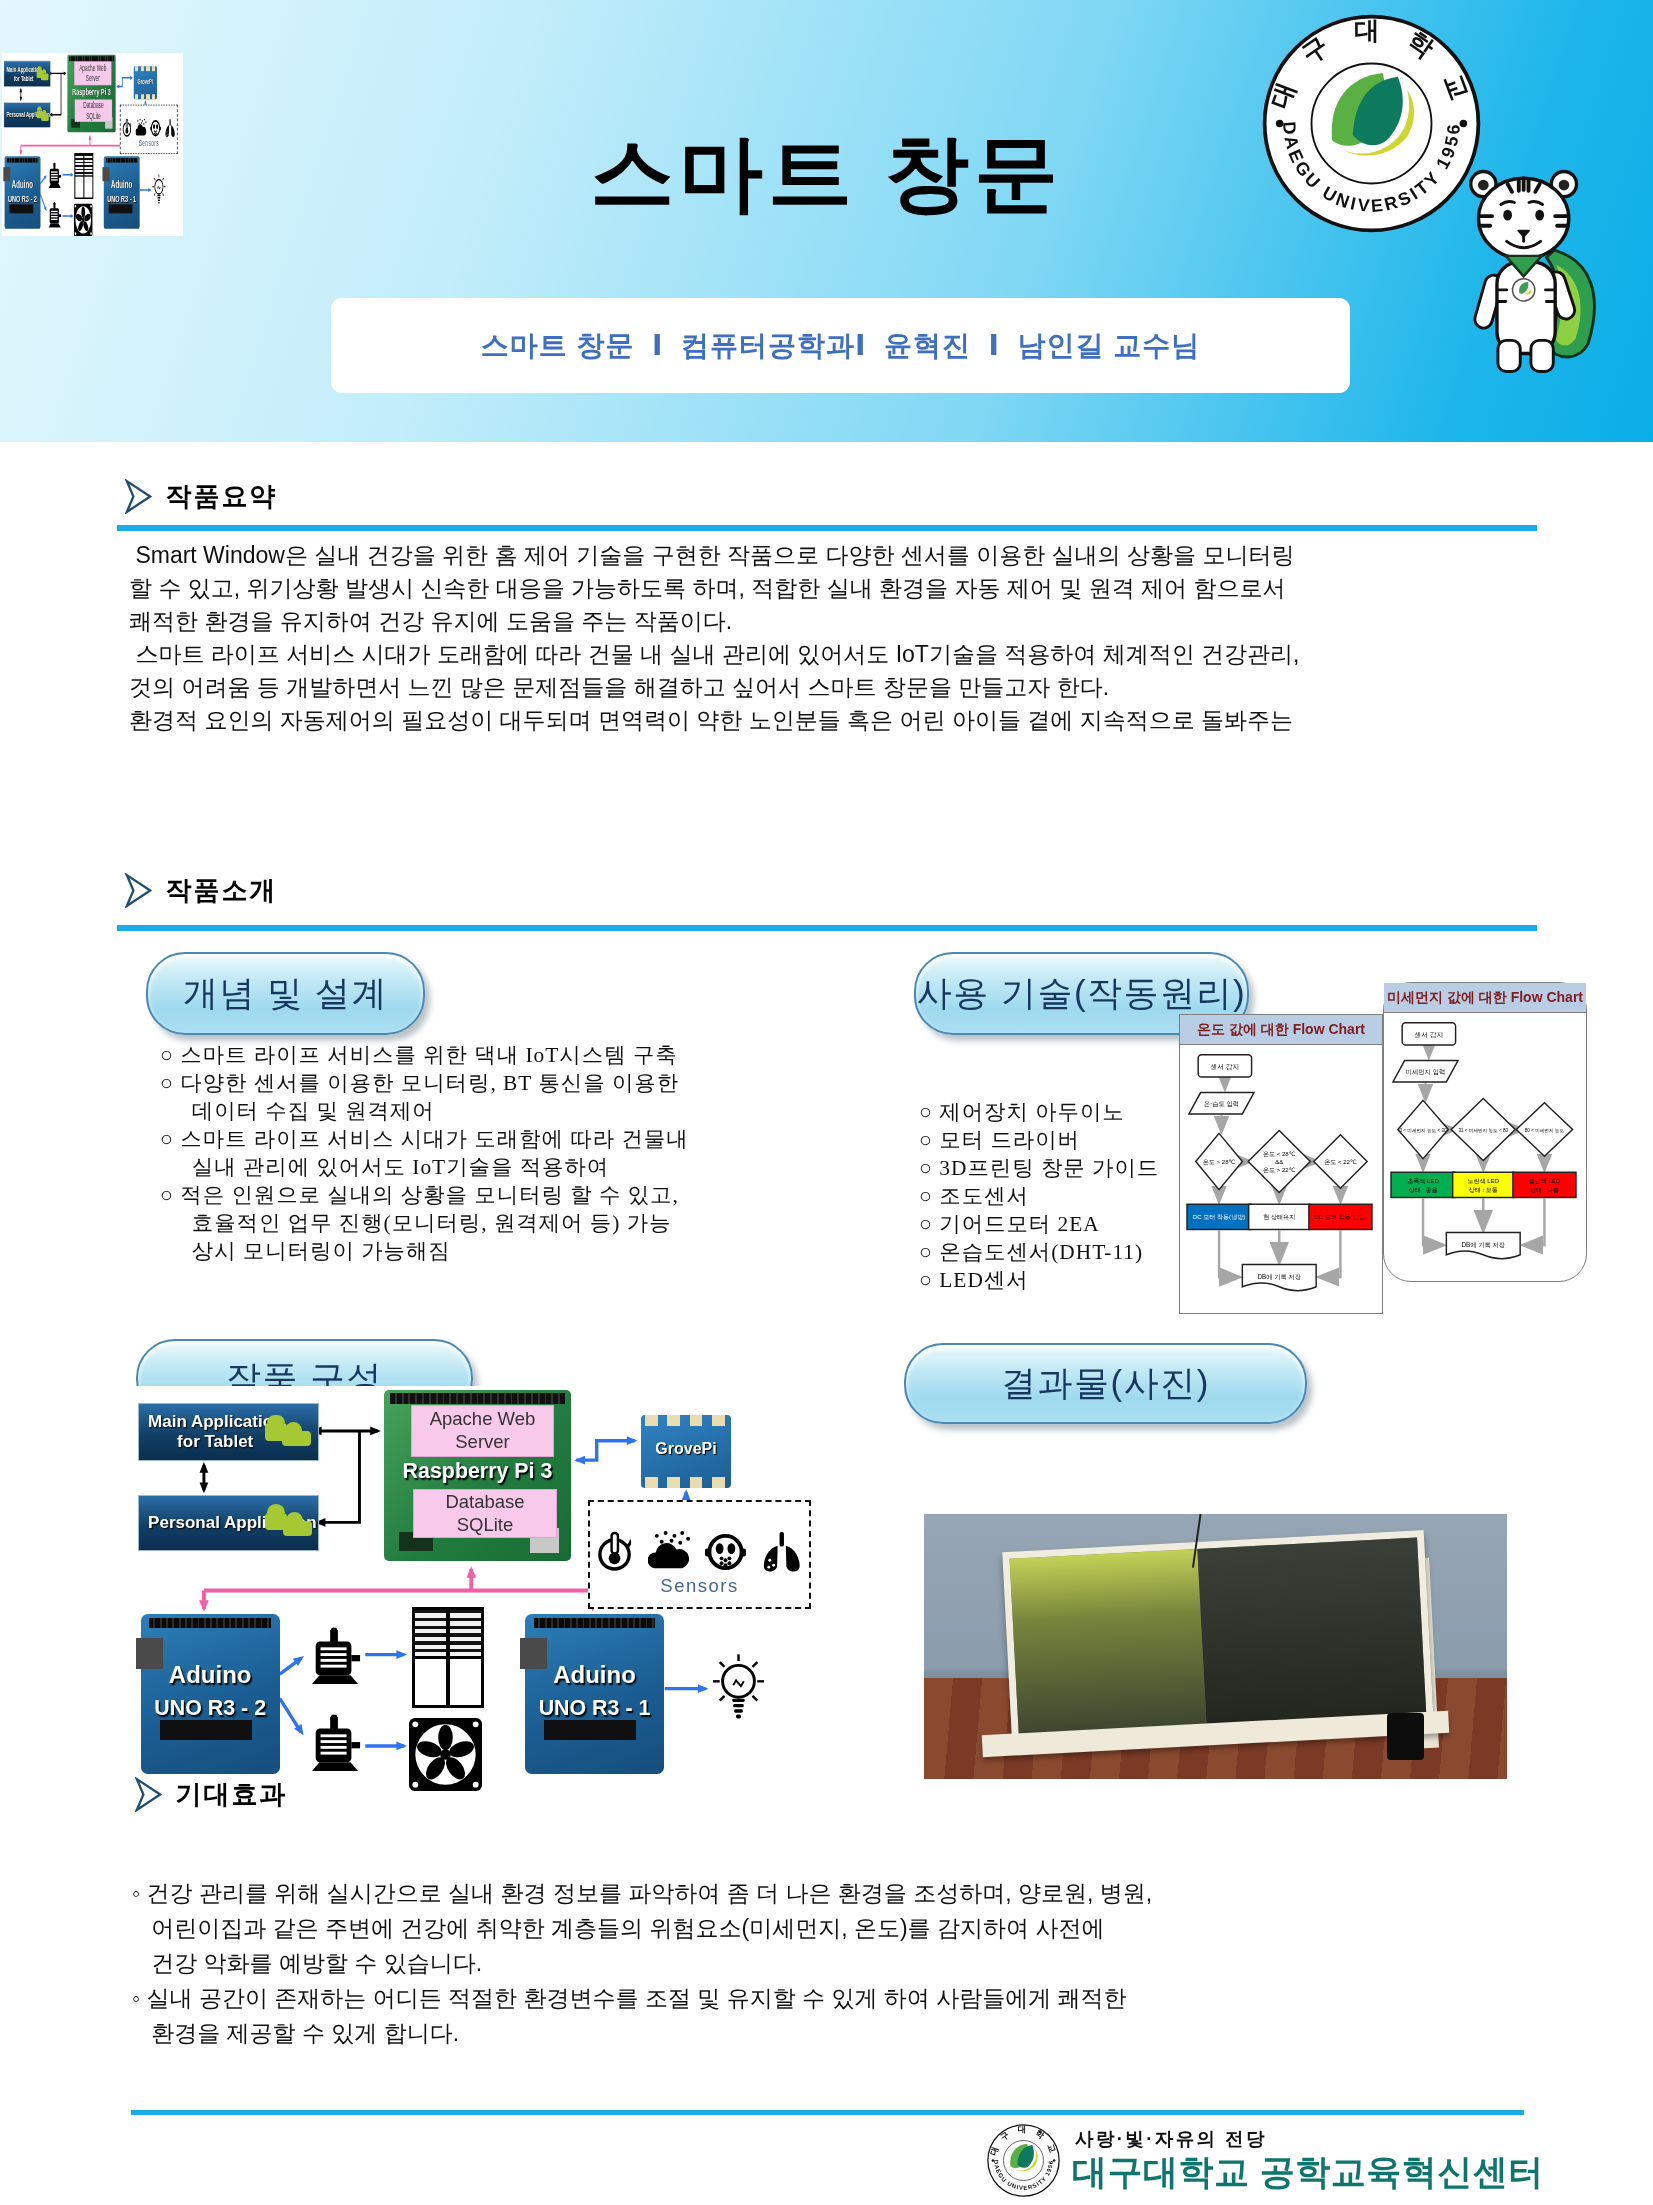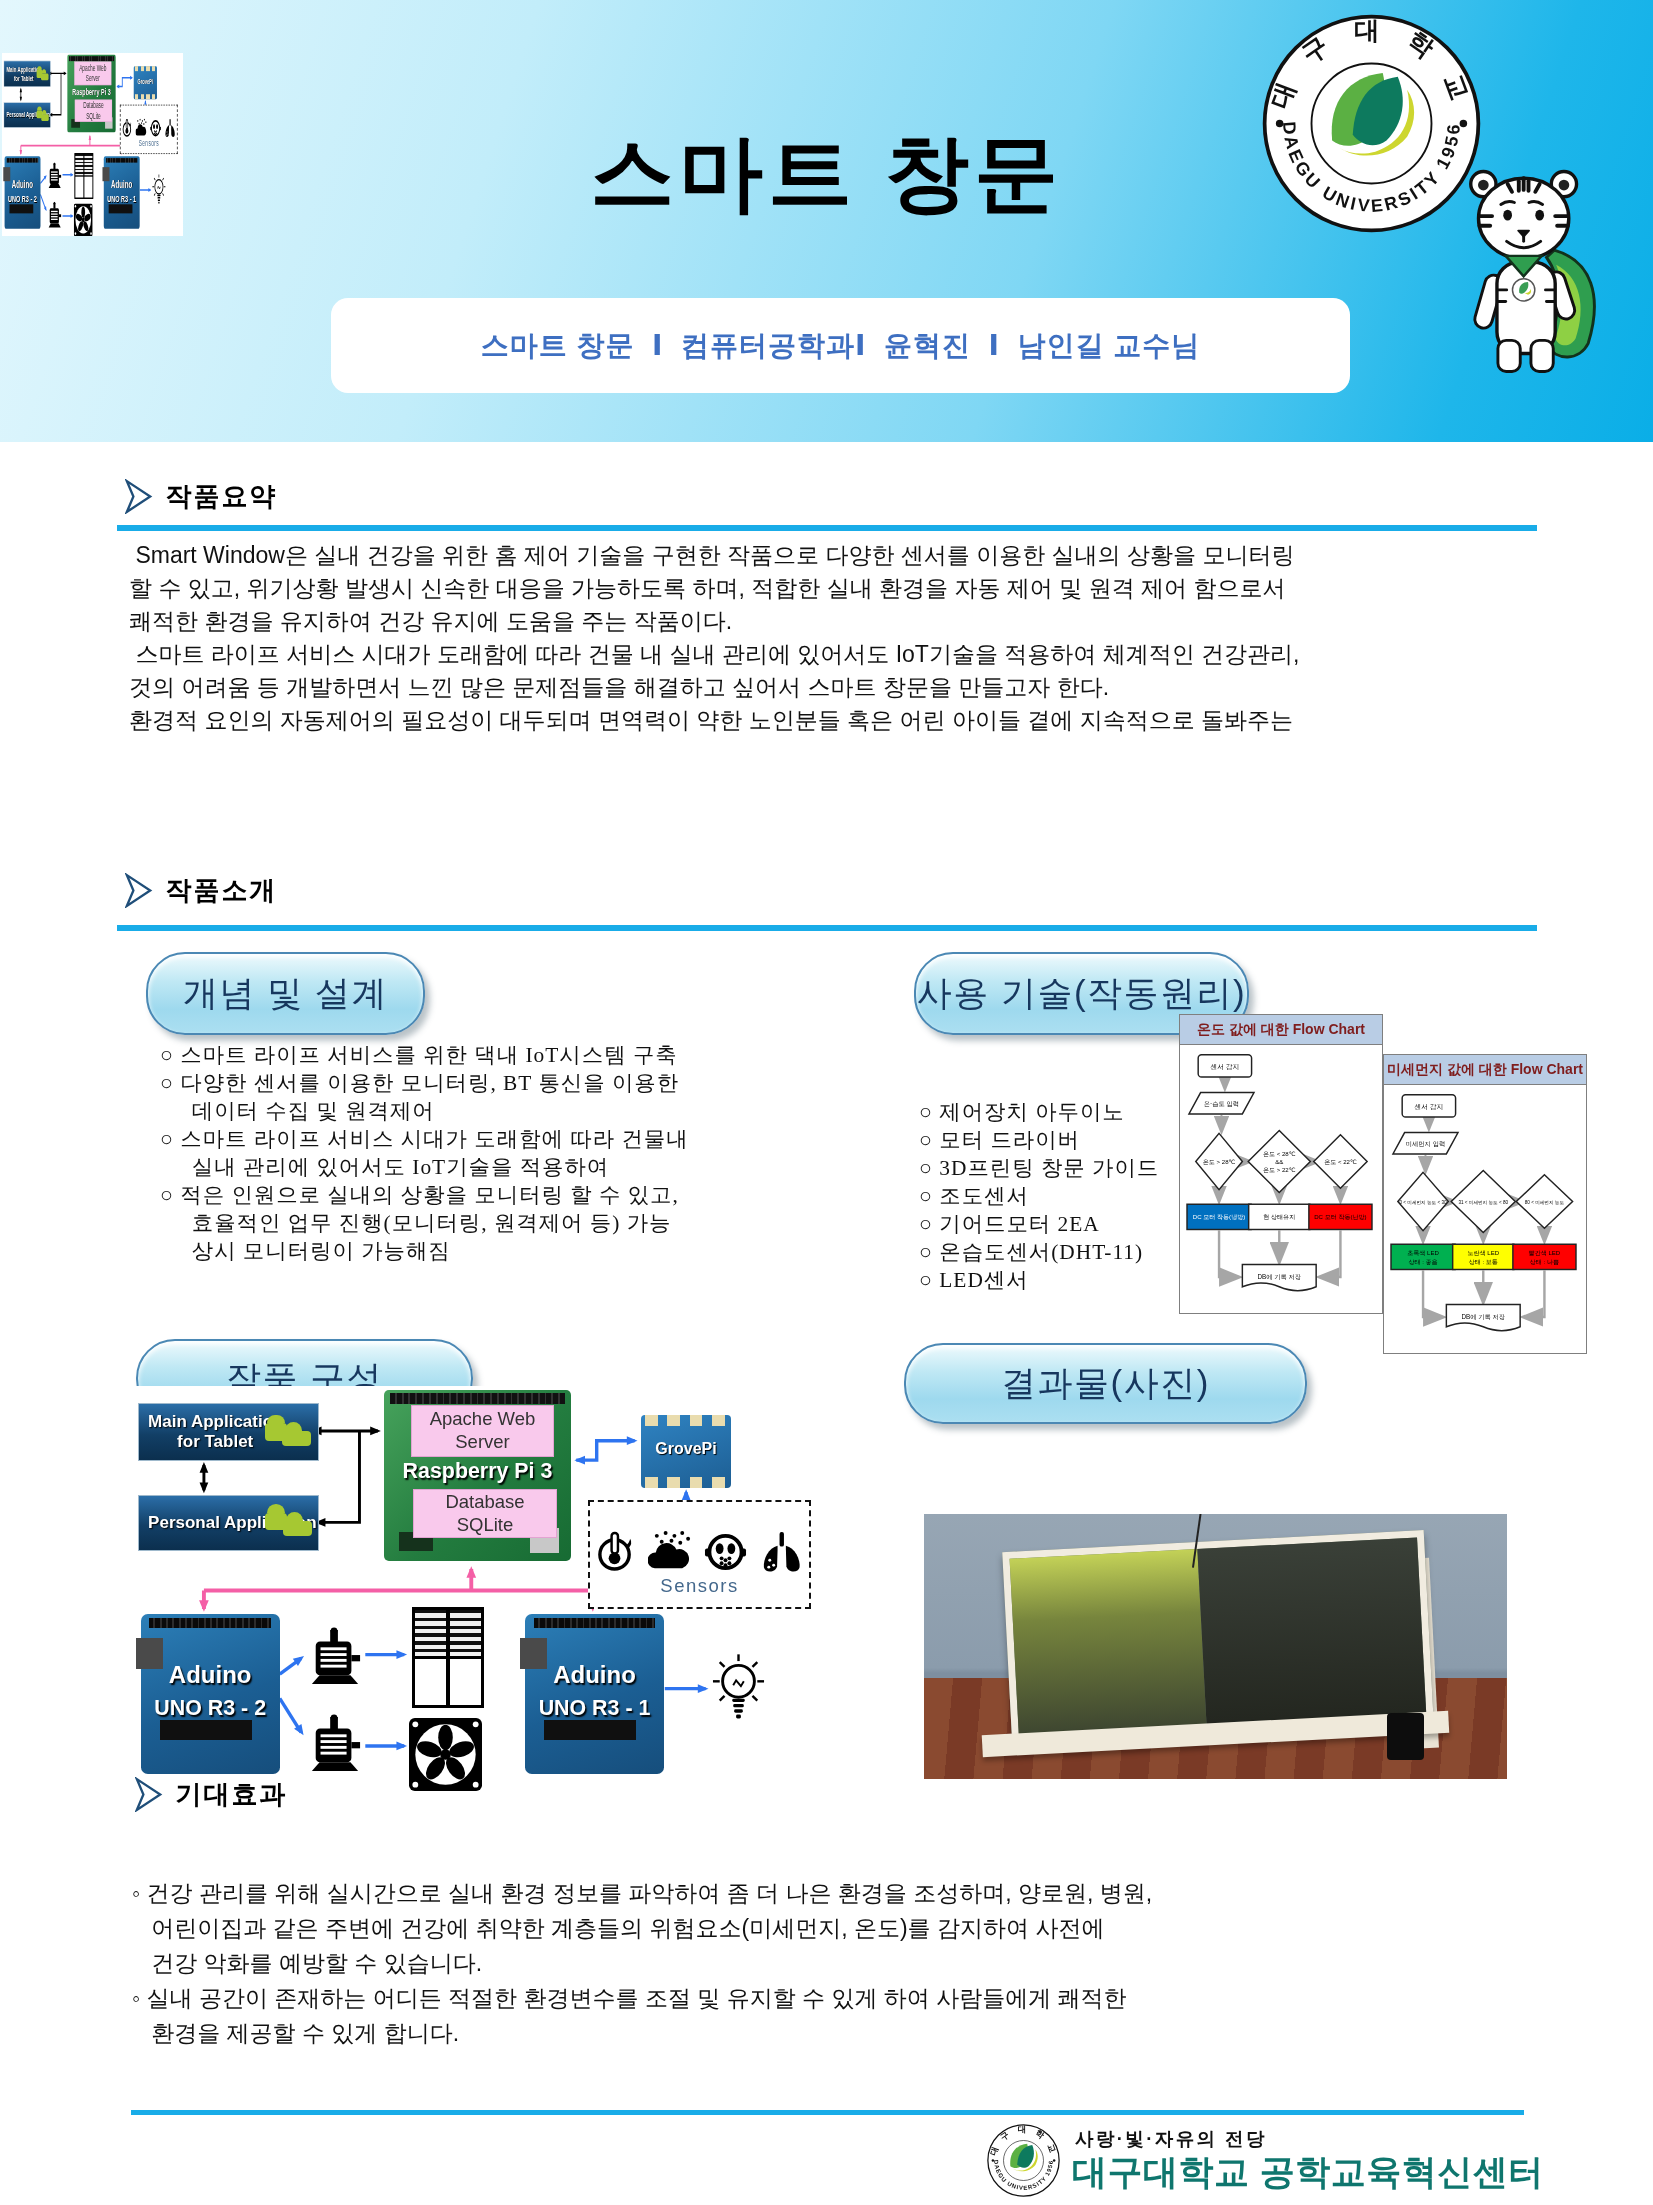--- a/index.html
+++ b/index.html
@@ -5,21 +5,21 @@
   html,body{margin:0;padding:0;background:#888;}
   .page{position:relative;width:1654px;height:2205px;background:#ffffff;overflow:hidden;
         font-family:"Liberation Sans","DejaVu Sans",sans-serif;}
   .abs{position:absolute;}
   
   .header-band{position:absolute;left:0;top:0;width:1654px;height:442px;
     background:linear-gradient(108deg,#e3f7fd 0%,#c2edfa 30%,#7fd7f4 62%,#1eb6ea 88%,#0aaee7 100%);}
   .poster-title{position:absolute;left:486px;top:117px;width:681px;text-align:center;
     font-size:84px;font-weight:bold;color:#000;letter-spacing:4.9px;}
   .subtitle-bar{position:absolute;left:331px;top:298px;width:1019px;height:95px;background:#fff;
-    border-radius:17px;display:flex;align-items:center;justify-content:center;}
+    border-radius:11px;display:flex;align-items:center;justify-content:center;}
   .subtitle-bar span{font-size:28px;font-weight:bold;color:#3e6fc1;letter-spacing:1px;white-space:pre;}
   .mini-thumb{position:absolute;left:1.9px;top:53px;width:181px;height:183px;background:#fff;overflow:hidden;}
   .mini-scale{transform:scale(0.2583,0.4530);transform-origin:0 0;}
   .seal-slot-big{position:absolute;left:1259px;top:10.7px;width:225px;height:225px;}
   .seal-slot-small{position:absolute;left:986px;top:2123px;width:75px;height:75px;}
   .seal-slot-big svg,.seal-slot-small svg{width:100%;height:100%;display:block;}
   
   .sec-h{position:absolute;display:flex;align-items:center;gap:12.6px;}
   .sec-h .t{font-size:26px;font-weight:bold;color:#000000;letter-spacing:1.9px;}
   .rule{position:absolute;height:5.8px;background:#19ace8;}
@@ -495,21 +495,21 @@
         <text x="204" y="262" font-size="12.5">온도 &gt; 22℃</text>
         <text x="330" y="245" font-size="12.5">온도 &lt; 22℃</text>
         <text x="80" y="359" font-size="12.5" fill="#fff">DC 모터 작동(냉방)</text>
         <text x="204" y="359" font-size="12.5">현 상태유지</text>
         <text x="330" y="359" font-size="12.5">DC 모터 작동(난방)</text>
         <text x="204" y="482" font-size="13">DB에 기록 저장</text>
       </g>
     </svg>
   </div>
 
-  <div class="fchart" style="left:1383px;top:1054px;">
+  <div class="fchart" style="left:1383px;top:982px;border-radius:28px;">
     <div class="fchart-h">미세먼지 값에 대한 Flow Chart</div>
     <svg width="199" height="268" viewBox="0 0 409 552">
       <g stroke="#a6a6a6" stroke-width="4" fill="none">
         <line x1="92" y1="66" x2="92" y2="90" marker-end="url(#ahg)"></line>
         <line x1="85" y1="144" x2="85" y2="178" marker-end="url(#ahg)"></line>
         <line x1="80" y1="300" x2="80" y2="322" marker-end="url(#ahg)"></line>
         <line x1="204" y1="306" x2="204" y2="322" marker-end="url(#ahg)"></line>
         <line x1="330" y1="297" x2="330" y2="322" marker-end="url(#ahg)"></line>
         <line x1="132" y1="240" x2="138" y2="240" stroke-width="8" marker-end="url(#ahg)"></line>
         <line x1="272" y1="240" x2="278" y2="240" stroke-width="8" marker-end="url(#ahg)"></line>

